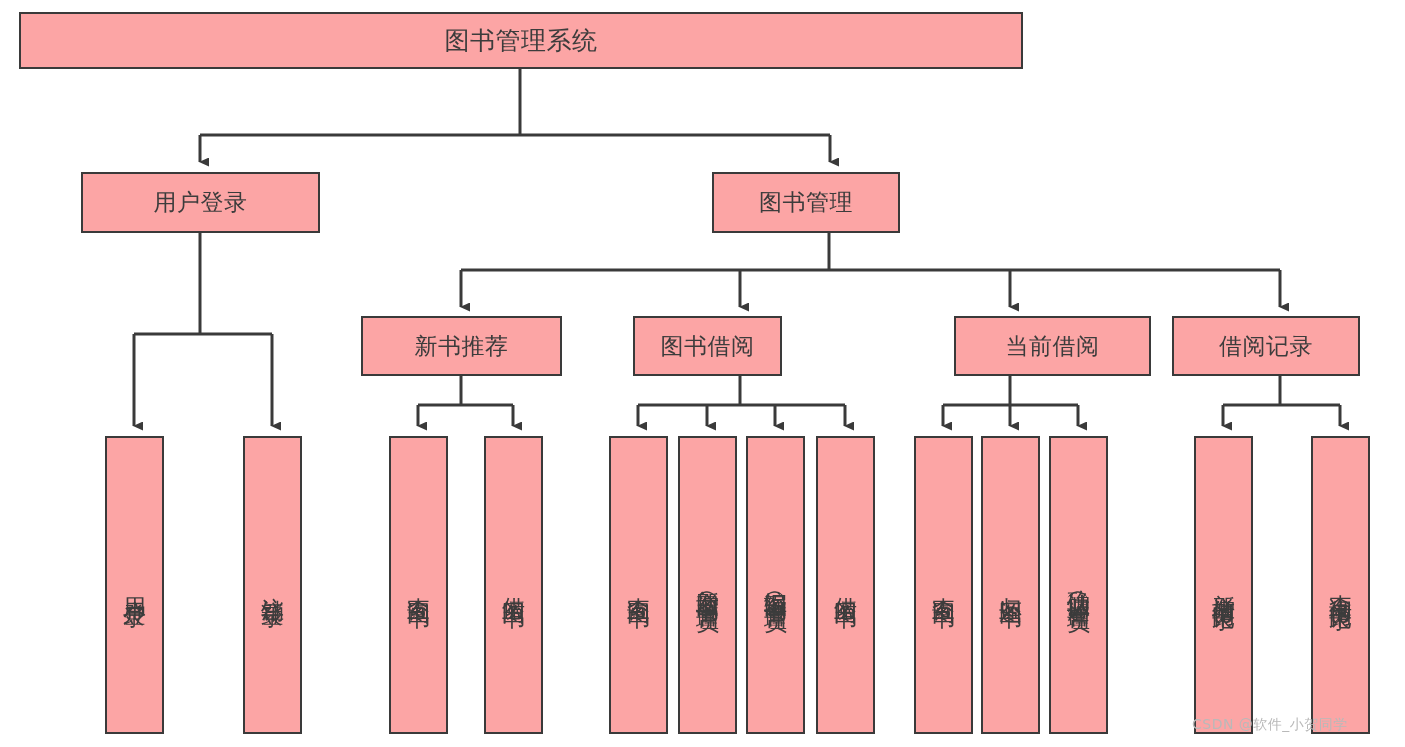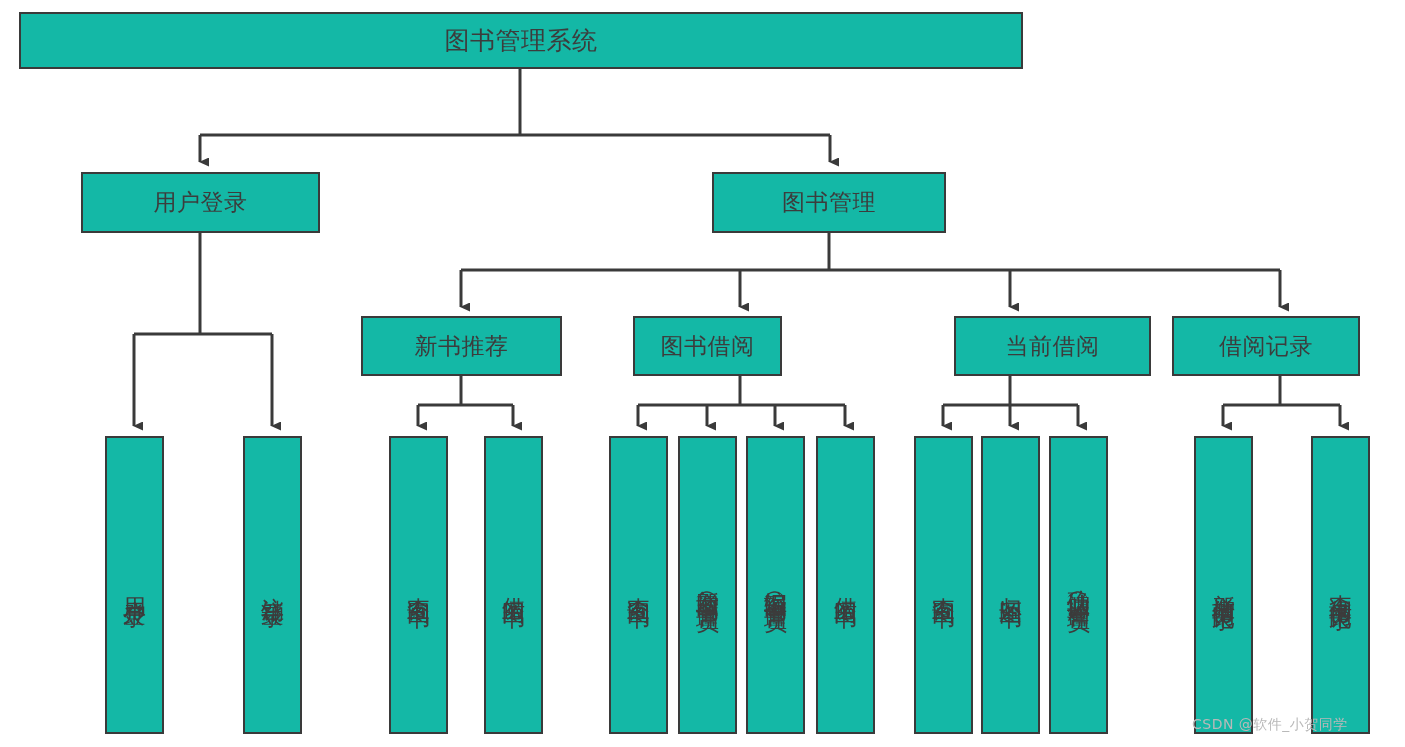--- a/index.html
+++ b/index.html
@@ -22,21 +22,21 @@
     position: absolute;
     left: 0;
     top: 0;
     width: 1405px;
     height: 747px;
     pointer-events: none;
   }
   .node {
     position: absolute;
     box-sizing: border-box;
-    background: #14b8a6;
+    background: #fca5a5;
     border: 2px solid #3a3a3a;
     display: flex;
     align-items: center;
     justify-content: center;
     color: #3c3c3c;
   }
   .node .label {
     display: block;
     text-align: center;
     line-height: 1.08;
@@ -123,21 +123,21 @@
     </g>
   </svg>
 
   <div class="node root" style="left:19px; top:12px; width:1004px; height:57px;">
     <span class="label">图书管理系统</span>
   </div>
 
   <div class="node lvl2" style="left:81px; top:172px; width:239px; height:61px;">
     <span class="label">用户登录</span>
   </div>
-  <div class="node lvl2" style="left:712px; top:172px; width:234px; height:61px;align-items:center;">
+  <div class="node lvl2" style="left:712px; top:172px; width:188px; height:61px;align-items:center;">
     <span class="label">图书管理</span>
   </div>
 
   <div class="node lvl2" style="left:361px; top:316px; width:201px; height:60px;">
     <span class="label">新书推荐</span>
   </div>
   <div class="node lvl2" style="left:633px; top:316px; width:149px; height:60px;">
     <span class="label">图书借阅</span>
   </div>
   <div class="node lvl2" style="left:954px; top:316px; width:197px; height:60px;">

